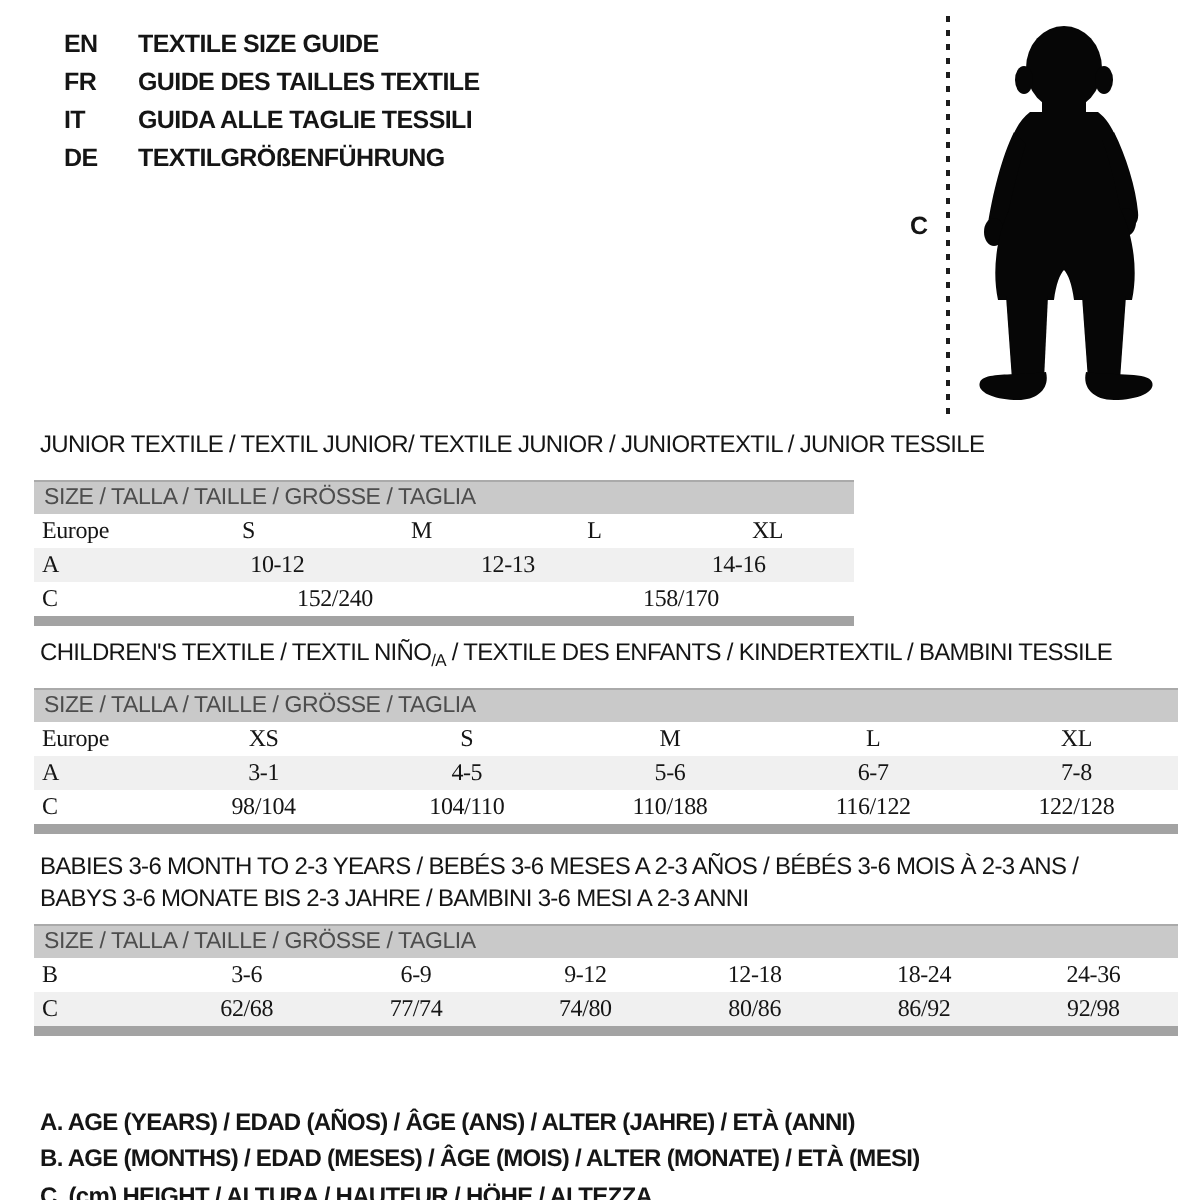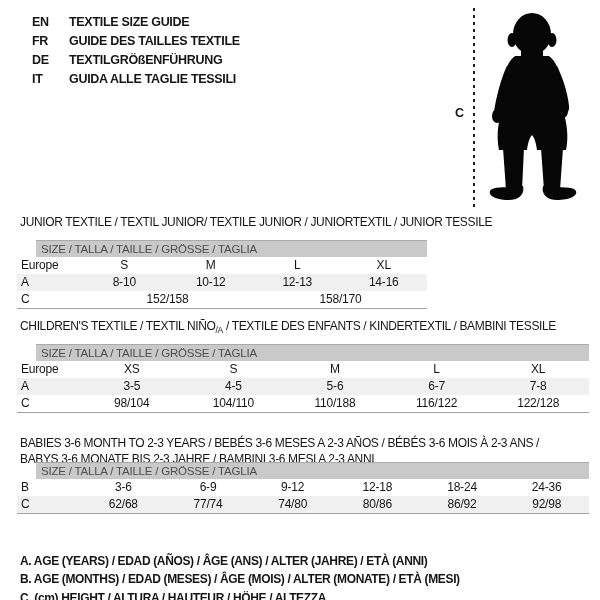--- a/index.html
+++ b/index.html
@@ -30,25 +30,24 @@
 
   
   .size-table { position:absolute; left:17px; }
   .t-junior { top:240px; width:410px; }
   .t-children { top:344px; width:572px; }
   .t-babies { top:462px; width:572px; }
   .table-header {
     height:16px; background:#c9c9c9; border-top:1px solid #aaaaaa;
     color:#4d4d4d; font-size:11.5px; line-height:16px; padding-left:5px;
     letter-spacing:-0.2px;
-    margin-left:19px;
   }
   .tbody .trow { display:flex; height:17px; font-size:12px; line-height:17px; letter-spacing:-0.2px; }
   .tbody .trow:nth-child(even) { background:#f0f0f0; }
-  .tbody { border-bottom:1px solid #a3a3a3; }
+  .tbody { border-bottom:5px solid #a3a3a3;font-family:Liberation Serif, serif; }
   .rlabel { width:60px; padding-left:4px; flex:none; }
   .cell { flex:1 1 0; text-align:center; }
 
   
   .notes { position:absolute; left:20px; top:552px; }
   .note-line { font-weight:bold; font-size:12px; line-height:18.4px; letter-spacing:-0.35px; white-space:nowrap; }
 </style>
 </head>
 <body>
 
@@ -57,26 +56,26 @@
   <div class="lang-list">
     <div class="lang-row">
       <span class="lang-code">EN</span>
       <span class="lang-title">TEXTILE SIZE GUIDE</span>
     </div>
     <div class="lang-row">
       <span class="lang-code">FR</span>
       <span class="lang-title">GUIDE DES TAILLES TEXTILE</span>
     </div>
     <div class="lang-row">
+      <span class="lang-code">IT</span>
+      <span class="lang-title">GUIDA ALLE TAGLIE TESSILI</span>
+    </div>
+    <div class="lang-row">
       <span class="lang-code">DE</span>
       <span class="lang-title">TEXTILGRÖßENFÜHRUNG</span>
-    </div>
-    <div class="lang-row">
-      <span class="lang-code">IT</span>
-      <span class="lang-title">GUIDA ALLE TAGLIE TESSILI</span>
     </div>
   </div>
 
   <div class="fig-line"></div>
   <div class="fig-c">C</div>
   <svg class="fig-baby" viewBox="0 0 100 198" xmlns="http://www.w3.org/2000/svg">
     <g fill="#060606">
       <ellipse cx="49" cy="24" rx="19" ry="21"></ellipse>
       <ellipse cx="29" cy="30" rx="4.5" ry="7"></ellipse>
       <ellipse cx="69" cy="30" rx="4.5" ry="7"></ellipse>
@@ -100,65 +99,64 @@
     <div class="tbody">
       <div class="trow">
         <span class="rlabel">Europe</span>
         <span class="cell">S</span>
         <span class="cell">M</span>
         <span class="cell">L</span>
         <span class="cell">XL</span>
       </div>
       <div class="trow">
         <span class="rlabel">A</span>
-        <span class="cell">8-10</span>
         <span class="cell">10-12</span>
         <span class="cell">12-13</span>
         <span class="cell">14-16</span>
       </div>
       <div class="trow">
         <span class="rlabel">C</span>
-        <span class="cell">152/158</span>
+        <span class="cell">152/240</span>
         <span class="cell">158/170</span>
       </div>
     </div>
   </div>
 
   <div class="section-heading" style="top:319px"><span>CHILDREN'S TEXTILE / TEXTIL NIÑO</span><span class="sub-a">/A</span><span> / TEXTILE DES ENFANTS / KINDERTEXTIL / BAMBINI TESSILE</span></div>
   <div class="size-table t-children">
     <div class="table-header">SIZE / TALLA / TAILLE / GRÖSSE / TAGLIA</div>
     <div class="tbody">
       <div class="trow">
         <span class="rlabel">Europe</span>
         <span class="cell">XS</span>
         <span class="cell">S</span>
         <span class="cell">M</span>
         <span class="cell">L</span>
         <span class="cell">XL</span>
       </div>
       <div class="trow">
         <span class="rlabel">A</span>
-        <span class="cell">3-5</span>
+        <span class="cell">3-1</span>
         <span class="cell">4-5</span>
         <span class="cell">5-6</span>
         <span class="cell">6-7</span>
         <span class="cell">7-8</span>
       </div>
       <div class="trow">
         <span class="rlabel">C</span>
         <span class="cell">98/104</span>
         <span class="cell">104/110</span>
         <span class="cell">110/188</span>
         <span class="cell">116/122</span>
         <span class="cell">122/128</span>
       </div>
     </div>
   </div>
 
-  <div class="section-heading" style="top:436px">
+  <div class="section-heading" style="top:426px">
     <div>BABIES 3-6 MONTH TO 2-3 YEARS / BEBÉS 3-6 MESES A 2-3 AÑOS / BÉBÉS 3-6 MOIS À 2-3 ANS /</div>
     <div>BABYS 3-6 MONATE BIS 2-3 JAHRE / BAMBINI 3-6 MESI A 2-3 ANNI</div>
   </div>
   <div class="size-table t-babies">
     <div class="table-header">SIZE / TALLA / TAILLE / GRÖSSE / TAGLIA</div>
     <div class="tbody">
       <div class="trow">
         <span class="rlabel">B</span>
         <span class="cell">3-6</span>
         <span class="cell">6-9</span>

